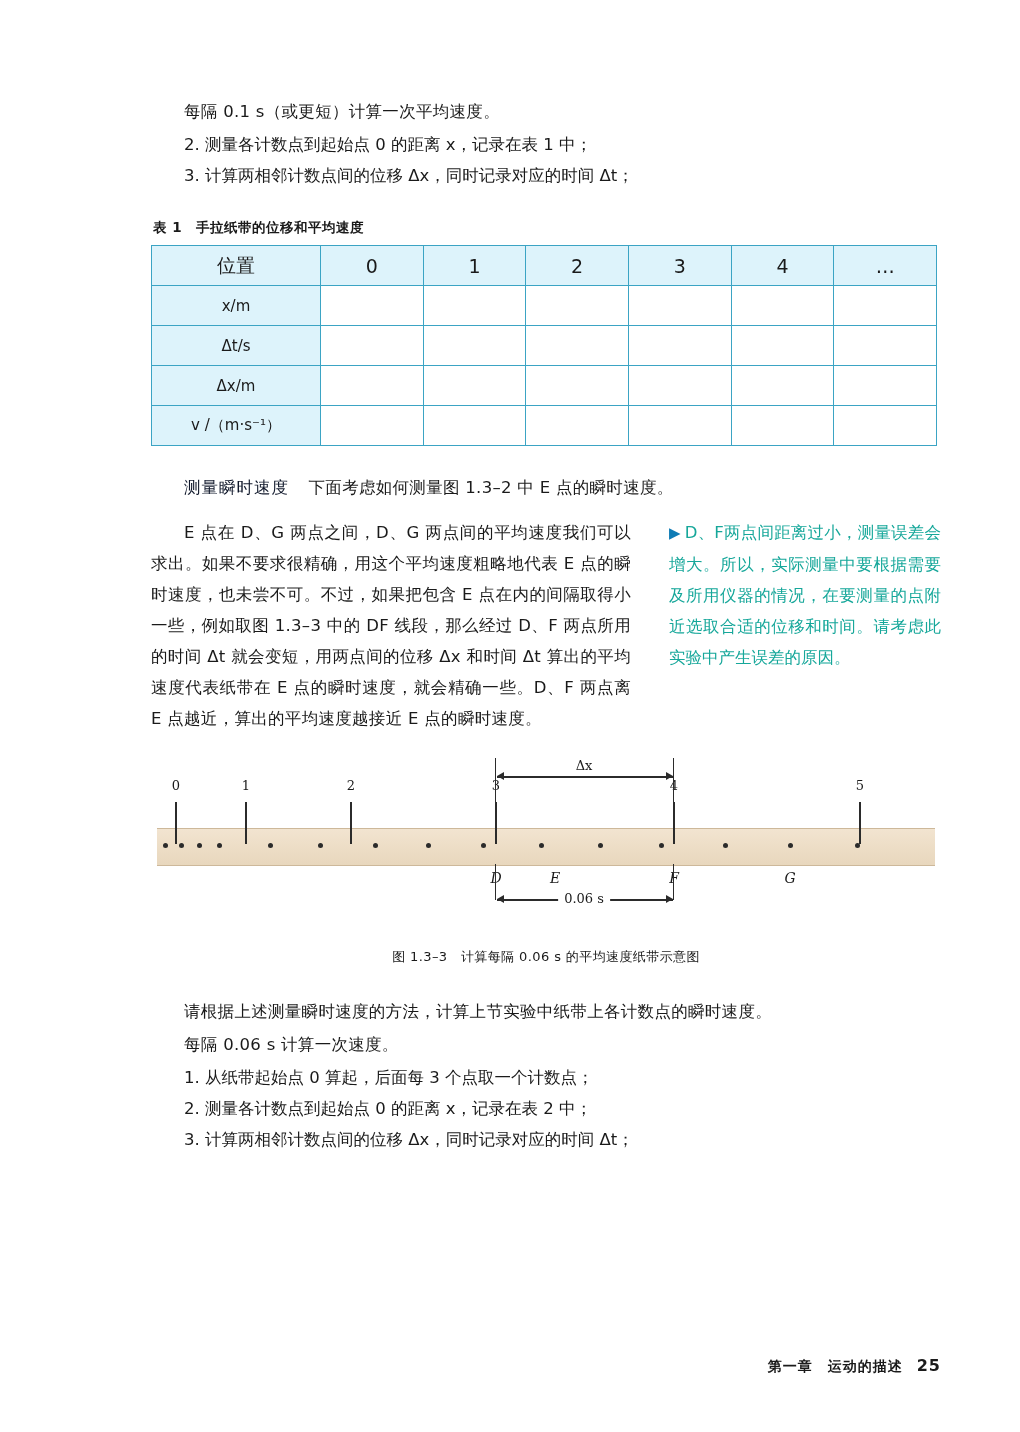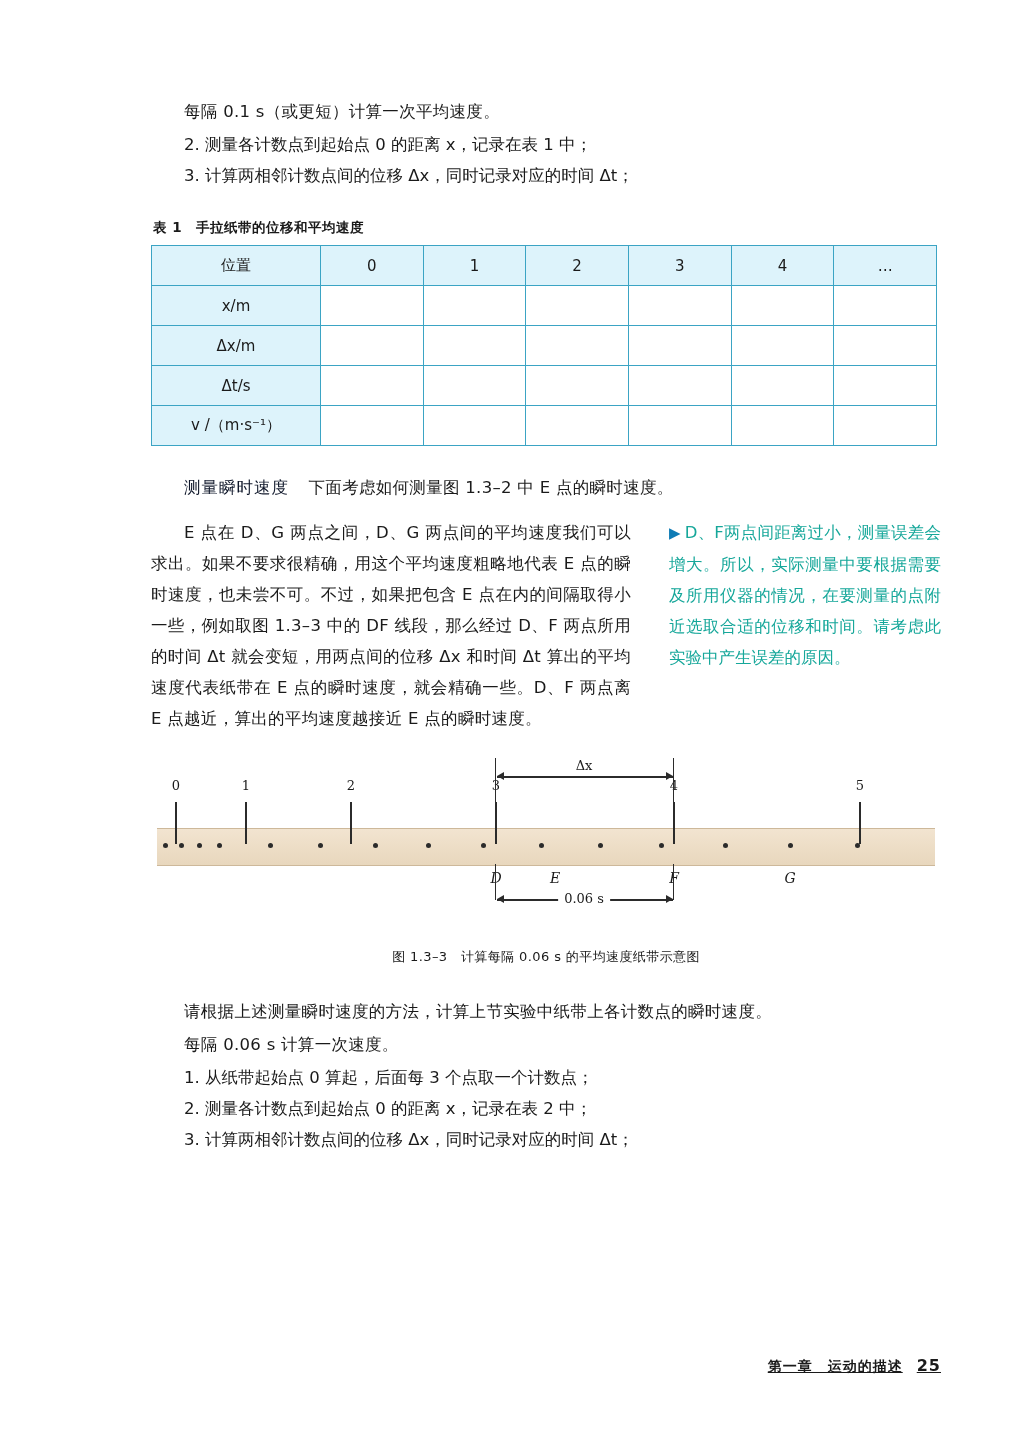--- a/index.html
+++ b/index.html
@@ -48,21 +48,21 @@
   }
   table.data td{
     border:1px solid #3ba4c4;
     height:37px;
     text-align:center;
     vertical-align:middle;
     font-size:15px;
   }
   table.data td.head{
     background:#ddf3fb;
-    font-size:15px;
+    font-size:19px;
   }
   table.data td.rowlabel{
     background:#ddf3fb;
     width:166px;
   }
   table.data td.cell{background:#ffffff;}
 
   
   .lead{
     color:#0f172a;
@@ -154,21 +154,20 @@
     font-weight:normal;
     margin-top:14px;
     letter-spacing:0.4px;
   }
   .footer{
     position:absolute;
     right:108px;bottom:56px;
     font-size:14px;
     font-weight:bold;
     letter-spacing:1px;
-    text-decoration:underline;
   }
   .footer .pg{margin-left:14px;font-size:16px;}
   .arrowhead{
     position:absolute;
     width:0;height:0;
     border-top:4px solid transparent;
     border-bottom:4px solid transparent;
   }
 </style>
 </head>
@@ -197,30 +196,30 @@
       <tr>
         <td class="rowlabel">x/m</td>
         <td class="cell"></td>
         <td class="cell"></td>
         <td class="cell"></td>
         <td class="cell"></td>
         <td class="cell"></td>
         <td class="cell"></td>
       </tr>
       <tr>
+        <td class="rowlabel">Δt/s</td>
+        <td class="cell"></td>
+        <td class="cell"></td>
+        <td class="cell"></td>
+        <td class="cell"></td>
+        <td class="cell"></td>
+        <td class="cell"></td>
+      </tr>
+      <tr>
         <td class="rowlabel">Δx/m</td>
-        <td class="cell"></td>
-        <td class="cell"></td>
-        <td class="cell"></td>
-        <td class="cell"></td>
-        <td class="cell"></td>
-        <td class="cell"></td>
-      </tr>
-      <tr>
-        <td class="rowlabel">Δt/s</td>
         <td class="cell"></td>
         <td class="cell"></td>
         <td class="cell"></td>
         <td class="cell"></td>
         <td class="cell"></td>
         <td class="cell"></td>
       </tr>
       <tr>
         <td class="rowlabel">v /（m·s⁻¹）</td>
         <td class="cell"></td>

